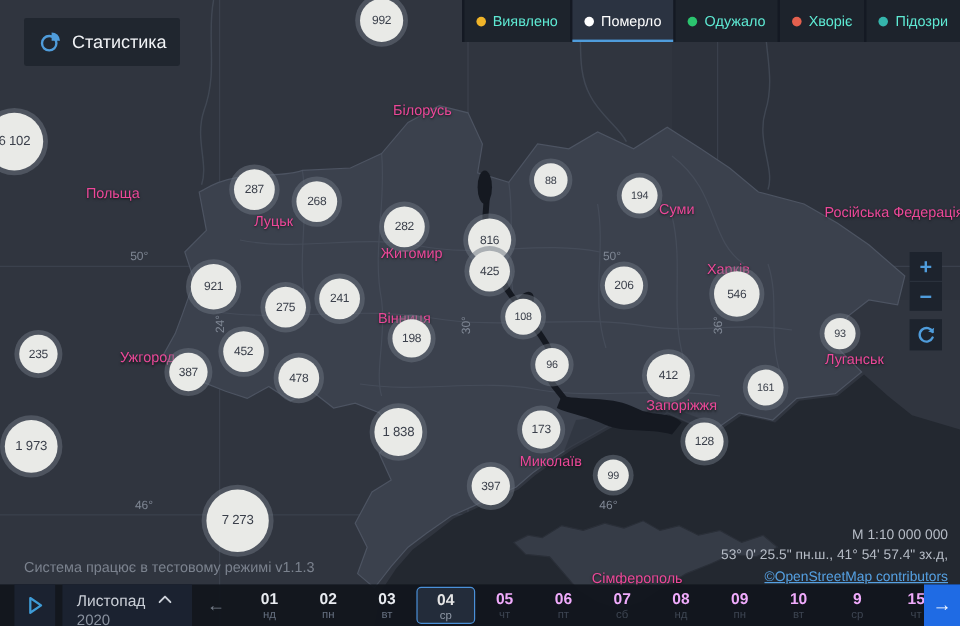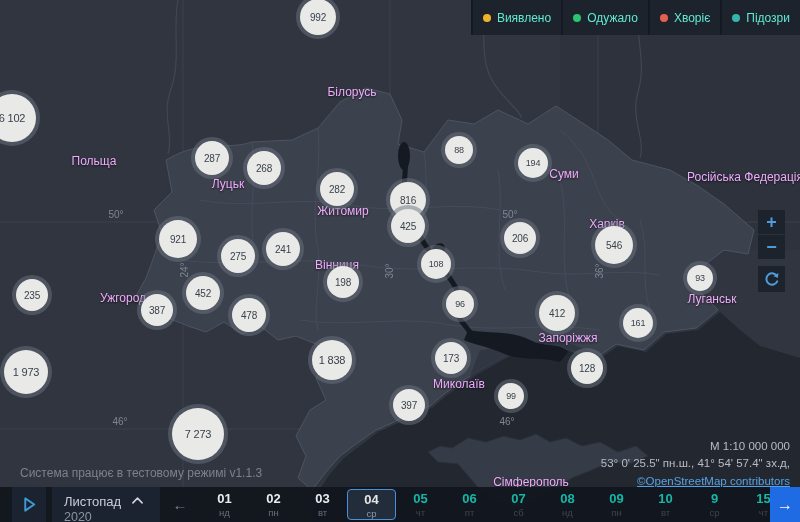--- a/index.html
+++ b/index.html
@@ -5,21 +5,21 @@
   html,body{margin:0;padding:0;background:#000;}
   .app{position:relative;width:800px;height:522px;overflow:hidden;
        font-family:"Liberation Sans",sans-serif;background:#2f343e;user-select:none;}
   .app svg.mapbg{position:absolute;left:0;top:0;}
 
   
   .marker{position:absolute;transform:translate(-50%,-50%);border-radius:50%;
           background:#e9eae7;color:#3b404b;display:flex;align-items:center;justify-content:center;
           font-weight:500;letter-spacing:-.2px;box-shadow:0 0 0 4px rgba(108,115,128,.5);z-index:5;}
   
-  .place{position:absolute;transform:translate(-50%,-50%);color:#f0abfc;font-size:12px;
+  .place{position:absolute;transform:translate(-50%,-50%);color:#ec4899;font-size:12px;
          text-shadow:0 1px 2px rgba(0,0,0,.65);white-space:nowrap;z-index:3;}
   .grat{position:absolute;color:#7f8794;font-size:10px;z-index:2;transform:translate(-50%,-110%);}
   .grat.vertical{transform:translate(-50%,-50%) rotate(-90deg);}
 
   
   .stats-btn{position:absolute;left:20px;top:15px;width:130px;height:40px;background:#20262f;
              border-radius:2px;display:flex;align-items:center;gap:9px;padding-left:13px;
              box-sizing:border-box;color:#f1f3f6;font-size:15px;cursor:pointer;z-index:10;}
 
   
@@ -54,21 +54,21 @@
   .tl-month .m{color:#c9ced6;font-size:13px;display:inline-block;}
   .tl-month .chev{margin-left:6px;vertical-align:2px;}
   .tl-month .y{color:#8b93a0;font-size:12.5px;}
   .tl-prev{width:40px;display:flex;align-items:center;justify-content:center;color:#79818e;
            font-size:15px;cursor:pointer;}
   .tl-days{display:flex;width:588px;overflow:hidden;}
   .day{width:49px;flex:0 0 auto;text-align:center;padding-top:4px;box-sizing:border-box;cursor:pointer;}
   .day .num{font-size:13px;font-weight:600;}
   .day .wd{font-size:9.5px;margin-top:1px;}
   .day.past .num{color:#e8ebf0;} .day.past .wd{color:#667080;}
-  .day.future .num{color:#14b8a6;} .day.future .wd{color:#3d4552;}
+  .day.future .num{color:#f0abfc;} .day.future .wd{color:#3d4552;}
   .day.selected{border:1px solid #4a90d8;border-radius:4px;background:#232c3a;height:31px;margin:2px 0;padding-top:2px;}
   .day.selected .num{color:#e5e5e5;} .day.selected .wd{color:#8f98a6;}
   .tl-next{position:absolute;right:0;top:0;width:30px;height:35px;background:#1f6be4;color:#fff;
            display:flex;align-items:center;justify-content:center;font-size:16px;cursor:pointer;}
 </style>
 </head>
 <body>
 
 <div class="app">
 
@@ -185,25 +185,38 @@
       <div class="marker" style="left: 638px; top: 323px; height: 30px; width: 30px; font-size: 9px;">161</div>
       <div class="marker" style="left: 26px; top: 372px; height: 44px; width: 44px; font-size: 11px;">1 973</div>
       <div class="marker" style="left: 332px; top: 360px; height: 40px; width: 40px; font-size: 11px;">1 838</div>
       <div class="marker" style="left: 451px; top: 358px; height: 32px; width: 32px; font-size: 10px;">173</div>
       <div class="marker" style="left: 587px; top: 368px; height: 32px; width: 32px; font-size: 10px;">128</div>
       <div class="marker" style="left: 511px; top: 396px; height: 26px; width: 26px; font-size: 9px;">99</div>
       <div class="marker" style="left: 409px; top: 405px; height: 32px; width: 32px; font-size: 10px;">397</div>
       <div class="marker" style="left: 198px; top: 434px; height: 52px; width: 52px; font-size: 11px;">7 273</div>
     </div>
 
+  <div class="stats-btn">
+    <span style="display:flex;">
+      <svg width="18" height="18" viewBox="0 0 18 18">
+        <circle cx="8" cy="10" r="6" fill="none" stroke="#4f9cdb" stroke-width="2"></circle>
+        <path d="M10 8 L10 1 A7 7 0 0 1 17 8 Z" fill="#4f9cdb"></path>
+      </svg>
+    </span>
+    <span>Статистика</span>
+  </div>
 
   <div class="legend" id="legendTabs">
       <div class="tab">
         <span class="dot" style="background: rgb(240, 180, 41);"></span>
         <span>Виявлено</span>
+      </div>
+      <div class="tab active">
+        <span class="dot" style="background: rgb(255, 255, 255);"></span>
+        <span>Померло</span>
       </div>
       <div class="tab">
         <span class="dot" style="background: rgb(43, 196, 111);"></span>
         <span>Одужало</span>
       </div>
       <div class="tab">
         <span class="dot" style="background: rgb(228, 96, 78);"></span>
         <span>Хворіє</span>
       </div>
       <div class="tab">

